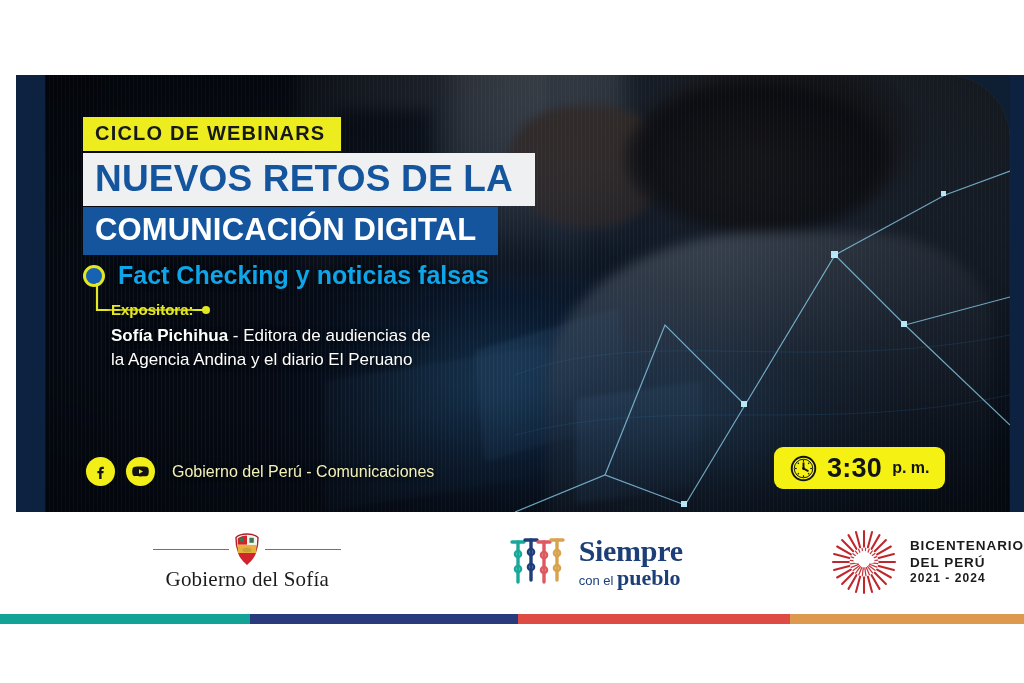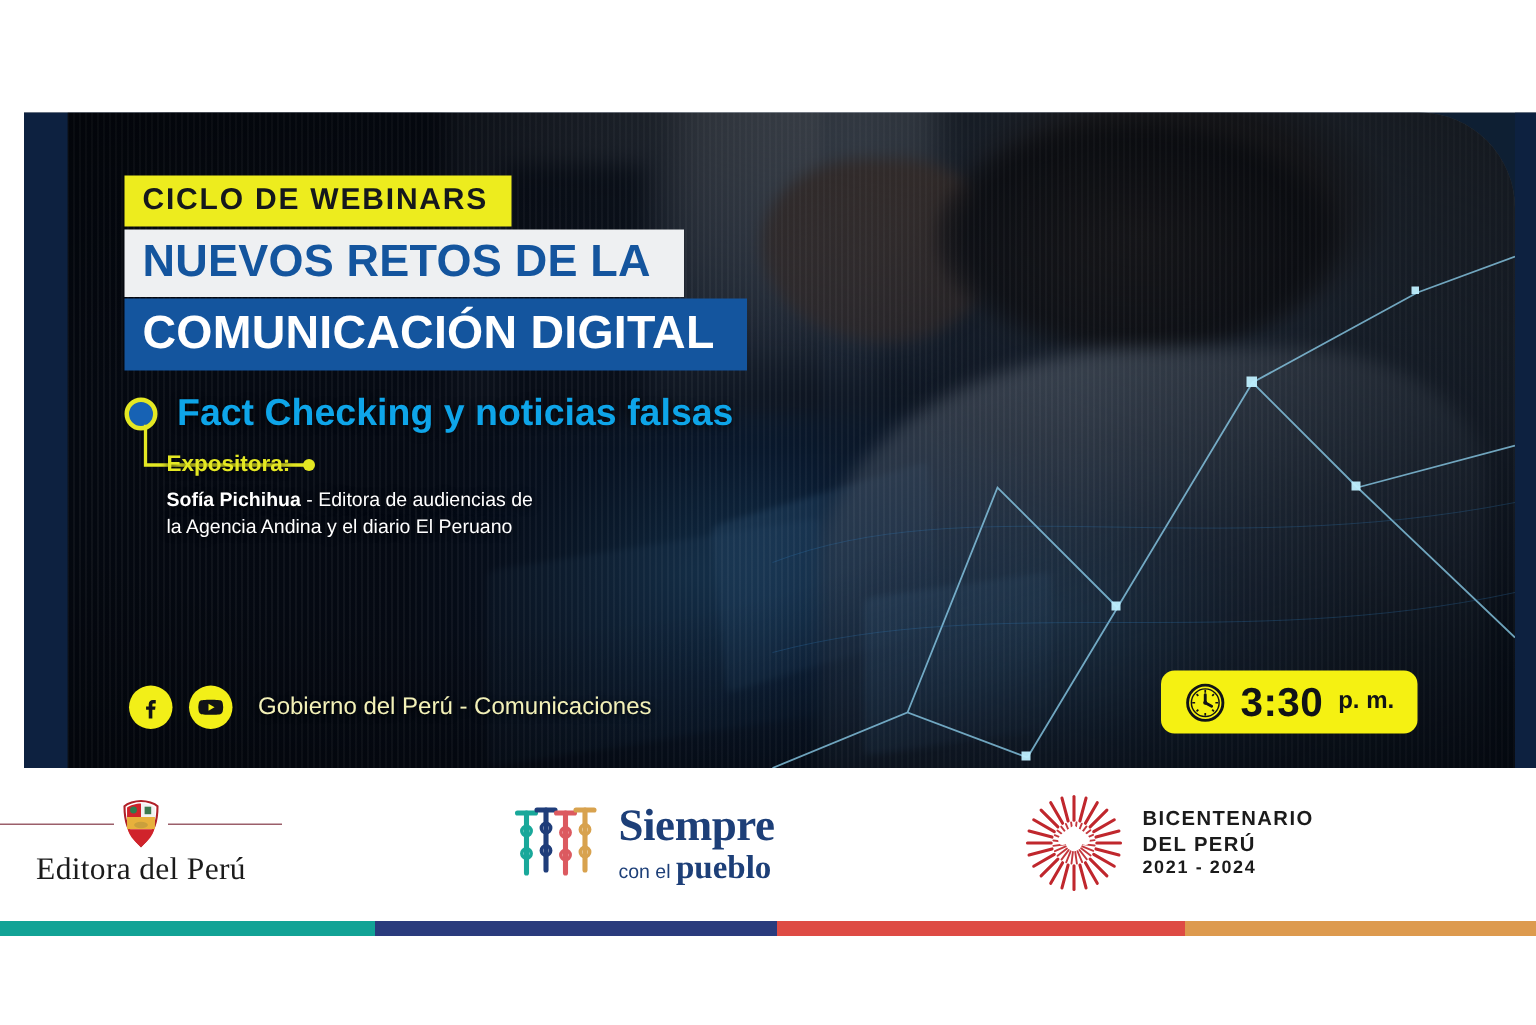--- a/index.html
+++ b/index.html
@@ -121,21 +121,21 @@
   
   .headline { position:absolute; left:67px; top:42px; z-index:10; }
   .bar { display:block; width:max-content; }
   .bar-kicker {
     background:#edec1e; color:#15181c;
     font-size:20px; font-weight:700; letter-spacing:.06em;
     padding:5px 16px 6px 12px;
   }
   .bar-line1 {
     background:#eef0f2; color:#14559e;
-    font-size:30px; font-weight:800; letter-spacing:.005em;
+    font-size:37px; font-weight:800; letter-spacing:.005em;
     padding:5px 22px 6px 12px; margin-top:2px;
   }
   .bar-line2 {
     background:#14559e; color:#ffffff;
     font-size:31px; font-weight:800; letter-spacing:.005em;
     padding:5px 22px 7px 12px; margin-top:1px;
   }
 
   
   .topic-wrap { position:absolute; left:67px; top:186px; z-index:10; }
@@ -150,21 +150,21 @@
   }
   .connector { position:absolute; left:11px; top:22px; width:130px; height:36px; }
 
   .expo-label {
     position:absolute; left:95px; top:226px; z-index:10;
     color:#e4e823; font-size:15px; font-weight:700;
     text-shadow:0 1px 5px rgba(0,0,0,.8);
   }
   .speaker {
     position:absolute; left:95px; top:249px; z-index:10;
-    color:#ffffff; font-size:13px; line-height:1.42; max-width:470px;
+    color:#ffffff; font-size:17px; line-height:1.42; max-width:470px;
     text-shadow:0 1px 6px rgba(0,0,0,.85);
   }
   .speaker b { font-weight:700; }
 
   
   .social { position:absolute; left:70px; top:382px; z-index:10;
             display:flex; align-items:center; gap:11px; }
   .soc-ic {
     width:29px; height:29px; border-radius:50%; background:#f2ef18;
     display:flex; align-items:center; justify-content:center; flex:none;
@@ -187,21 +187,21 @@
     color:#111317; font-size:27px; font-weight:800; letter-spacing:.01em;
     white-space:nowrap;
   }
   .pill-suffix { color:#111317; font-size:16px; font-weight:800; }
 
   
   .footer {
     position:absolute; left:0; top:512px; width:1024px; height:100px;
     background:#ffffff; display:flex; align-items:center;
   }
-  .f-cell { flex:1; display:flex; align-items:center; justify-content:flex-start; }
+  .f-cell { flex:1; display:flex; align-items:center; justify-content:flex-end; }
 
   .gob { display:flex; flex-direction:column; align-items:center; }
   .gob-top { display:flex; align-items:center; gap:3px; }
   .gob-rule { width:76px; height:1px; background:#9b5f6a; }
   .gob-name {
     font-family:"Liberation Serif", serif; font-size:21px; color:#1b1b1b;
     letter-spacing:.01em; margin-top:1px;
   }
 
   .siempre { display:flex; align-items:center; gap:9px; }
@@ -348,21 +348,21 @@
             <path d="M15 3.6c3.4 0 7.4 1.2 9.3 2.8v6.3H15z" fill="#ffffff"></path>
             <path d="M5.7 12.7h18.6v7.6c0 .2-.1.4-.2.6H5.9c-.1-.2-.2-.4-.2-.6z" fill="#e8b13c"></path>
             <path d="M15 3.6v9.1h9.3V6.4C22.4 4.8 18.4 3.6 15 3.6z" fill="#f2f2f2"></path>
             <circle cx="10" cy="8" r="2.3" fill="#2f7d4f"></circle>
             <rect x="17.4" y="5.8" width="4.4" height="5" fill="#3c7a4e"></rect>
             <path d="M6.2 20.9h17.6c-1 4-3.6 7.6-8.8 11.6-5.2-4-7.8-7.6-8.8-11.6z" fill="#d0232b"></path>
             <ellipse cx="15" cy="18" rx="4.6" ry="2.2" fill="#caa03c"></ellipse>
           </svg>
           <span class="gob-rule"></span>
         </div>
-        <div class="gob-name">Editora del Perú</div>
+        <div class="gob-name">Gobierno del Sofía</div>
       </div>
     </div>
 
     <div class="f-cell">
       <div class="siempre">
         <svg width="62" height="52" viewBox="0 0 62 52">
           <g stroke-linecap="round" fill="none" stroke-width="3.4">
             <g stroke="#19a89a">
               <line x1="4" y1="6" x2="16" y2="6"></line>
                 <line x1="10" y1="6" x2="10" y2="46"></line>

